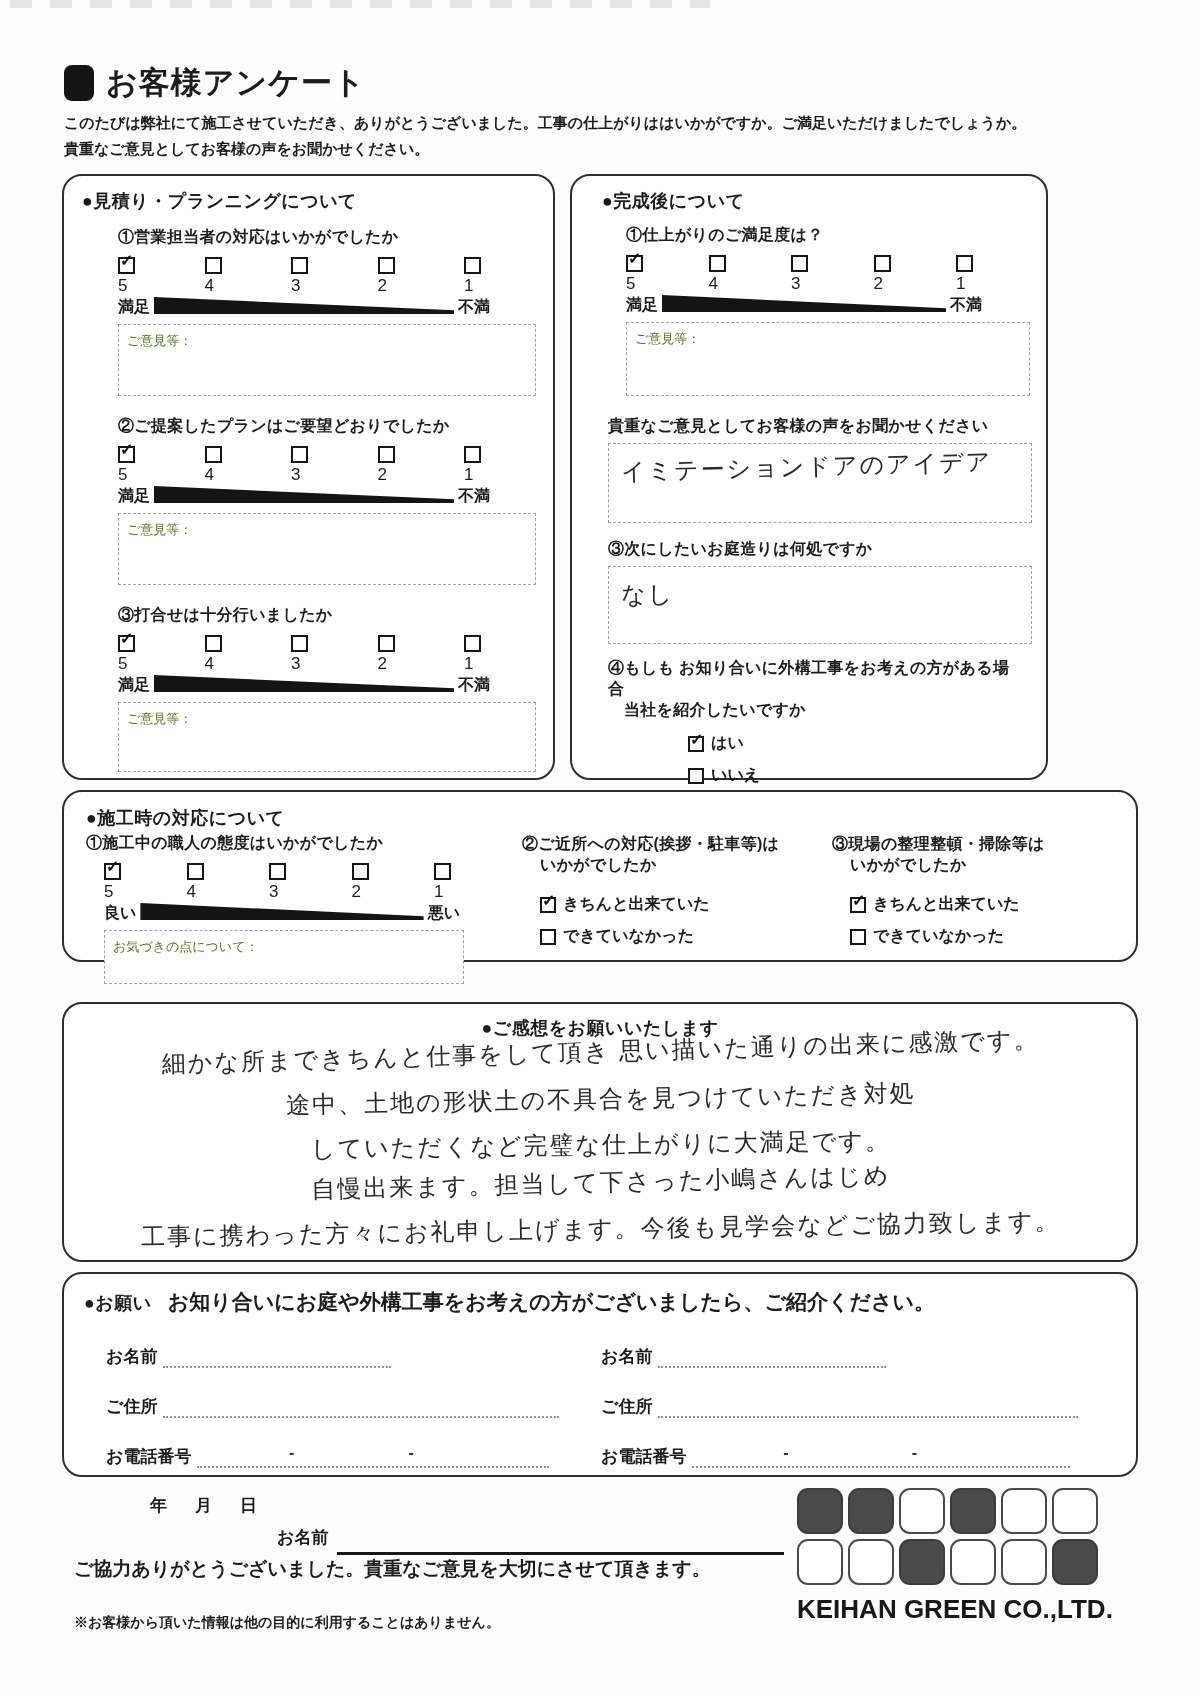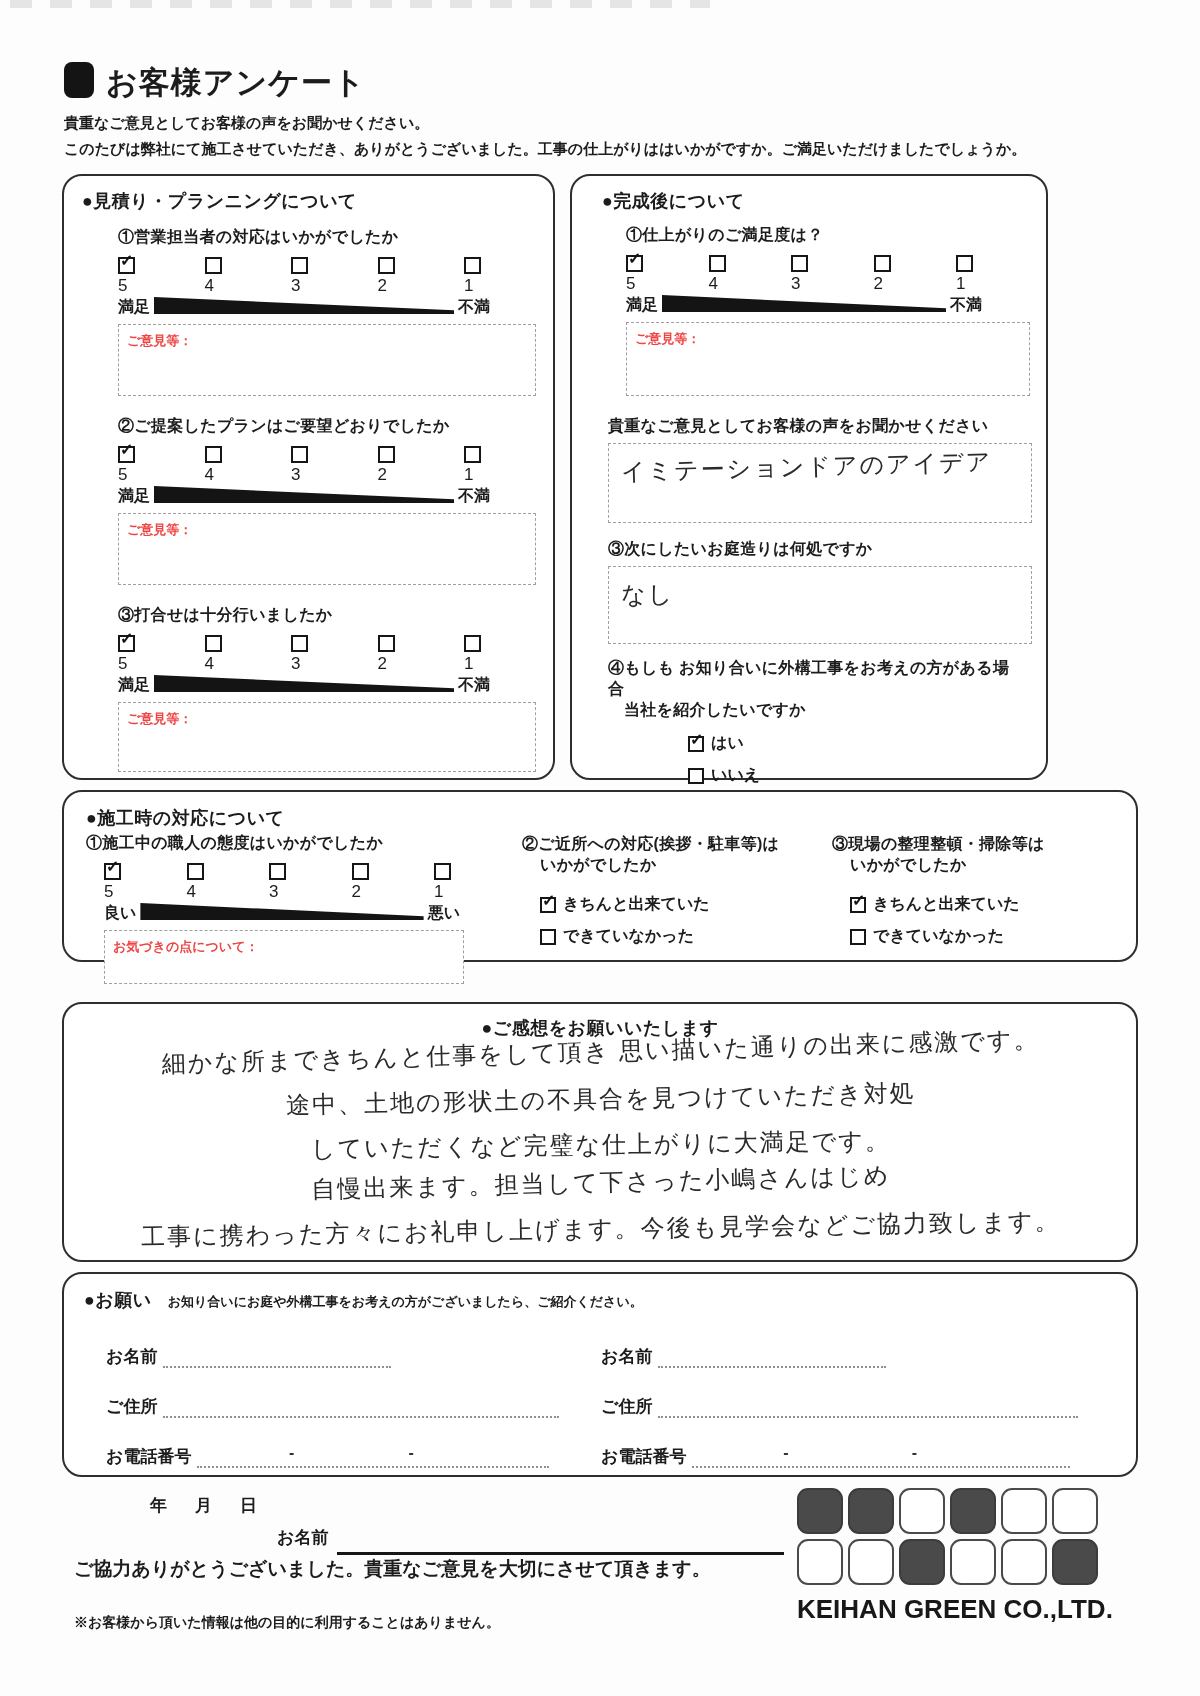--- a/index.html
+++ b/index.html
@@ -4,41 +4,41 @@
 <style>
   html,body{margin:0;padding:0;background:#ffffff;}
   #page{
     position:relative;width:1200px;height:1696px;background:#fdfdfd;
     font-family:"Liberation Sans",sans-serif;color:#1c1c1c;overflow:hidden;
   }
   .scan-artifact{position:absolute;left:10px;top:0;width:700px;height:8px;
     background:repeating-linear-gradient(90deg,rgba(40,40,40,.25) 0 22px,transparent 22px 40px);
     opacity:.45;}
   
-  .title-row{position:absolute;left:64px;top:62px;display:flex;align-items:flex-start;gap:12px;}
+  .title-row{position:absolute;left:64px;top:62px;display:flex;align-items:center;gap:12px;}
   .title-square{width:30px;height:36px;background:#141414;border-radius:8px;}
   .page-title{font-size:31px;font-weight:bold;letter-spacing:1px;}
   .intro{position:absolute;left:64px;top:110px;width:1090px;font-size:15px;font-weight:600;line-height:26px;}
   
   .box{position:absolute;background:#fff;border:2.5px solid #2e2e2e;border-radius:20px;box-sizing:border-box;}
   .box-header{font-size:18px;font-weight:bold;letter-spacing:.5px;}
   .q-label{font-size:16px;font-weight:600;letter-spacing:.3px;}
   
   .qblock{margin-left:36px;}
   .rating-row{display:flex;justify-content:space-between;width:372px;margin-top:9px;}
   .opt{display:flex;flex-direction:column;align-items:flex-start;gap:2px;width:26px;}
   .cb{width:13px;height:13px;border:2.5px solid #161616;background:#fff;position:relative;display:inline-block;}
   .cb .tick{position:absolute;top:-8px;left:0px;font-size:16px;font-weight:bold;color:#111;}
   .num{font-size:17px;}
   .scale-row{display:flex;align-items:flex-start;width:372px;margin-top:1px;}
   .scale-label{font-size:16px;font-weight:bold;white-space:nowrap;}
   .wedge{flex:1;height:17px;background:#141414;margin:0 4px 1px 4px;
     clip-path:polygon(0 0,100% 78%,100% 100%,0 100%);}
   .comment-box{border:1.5px dashed #a0a0a0;margin-top:6px;padding:6px 8px;box-sizing:border-box;background:#fff;}
-  .comment-label{font-size:13px;font-weight:700;color:#ef4444;margin-top:23px;}
+  .comment-label{font-size:13px;font-weight:400;color:#4d7c0f;margin-top:23px;}
   
   .hand{color:#2a2a2a;letter-spacing:2px;transform-origin:left center;white-space:nowrap;}
   
   .ans-box{border:1.5px dashed #a0a0a0;margin-top:6px;padding:8px 12px;box-sizing:border-box;}
   .opt-line{display:flex;align-items:center;gap:7px;margin-top:11px;}
   .opt-line .cb{width:12px;height:12px;}
   .opt-text{font-size:16px;font-weight:600;}
   
   .abs{position:absolute;}
   
@@ -72,22 +72,22 @@
 <body>
 
 <div id="page">
   <div class="scan-artifact"></div>
 
   <div class="title-row">
     <div class="title-square"></div>
     <div class="page-title">お客様アンケート</div>
   </div>
   <div class="intro">
+    <div>このたびは弊社にて施工させていただき、ありがとうございました。工事の仕上がりははいかがですか。ご満足いただけましたでしょうか。</div>
     <div>貴重なご意見としてお客様の声をお聞かせください。</div>
-    <div>このたびは弊社にて施工させていただき、ありがとうございました。工事の仕上がりははいかがですか。ご満足いただけましたでしょうか。</div>
   </div>
 
   <div class="box" style="left:62px;top:174px;width:493px;height:606px;padding:13px 18px;">
     <div class="box-header">●見積り・プランニングについて</div>
 
     <div class="qblock" style="margin-top:14px;">
       <div class="q-label">①営業担当者の対応はいかがでしたか</div>
       <div class="rating-row">
         <div class="opt">
             <span class="cb">
@@ -340,21 +340,21 @@
       <div class="fb-line hand">途中、土地の形状土の不具合を見つけていただき対処</div>
       <div class="fb-line hand">していただくなど完璧な仕上がりに大満足です。</div>
       <div class="fb-line hand">自慢出来ます。担当して下さった小嶋さんはじめ</div>
       <div class="fb-line hand">工事に携わった方々にお礼申し上げます。今後も見学会などご協力致します。</div>
     </div>
   </div>
 
   <div class="box" style="left:62px;top:1272px;width:1076px;height:205px;padding:14px 20px;">
     <div style="display:flex;gap:16px;align-items:baseline;">
       <span class="box-header">●お願い</span>
-      <span style="font-size:13px;font-weight:600;font-family:Liberation Mono, monospace;">お知り合いにお庭や外構工事をお考えの方がございましたら、ご紹介ください。</span>
+      <span style="font-size:21px;font-weight:600;font-family:Liberation Mono, monospace;">お知り合いにお庭や外構工事をお考えの方がございましたら、ご紹介ください。</span>
     </div>
 
     <div class="abs" style="left:42px;top:44px;width:475px;">
       <div class="field-row">
         <span class="field-label">お名前</span>
         <div class="dotted-line" style="width:228px;"></div>
       </div>
       <div class="field-row">
         <span class="field-label">ご住所</span>
         <div class="dotted-line" style="width:396px;"></div>

